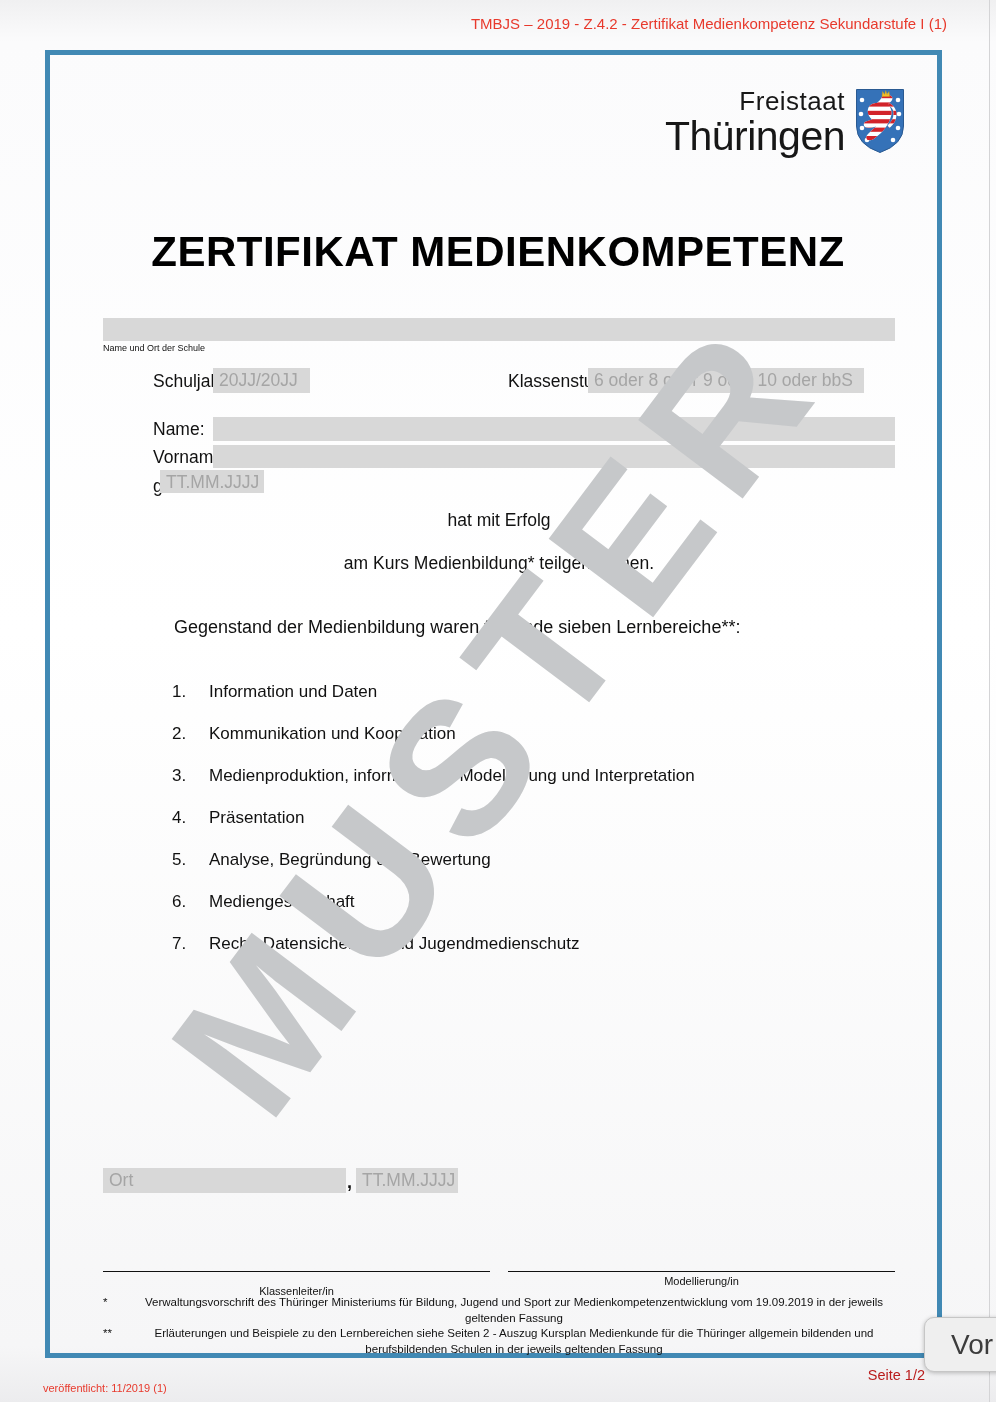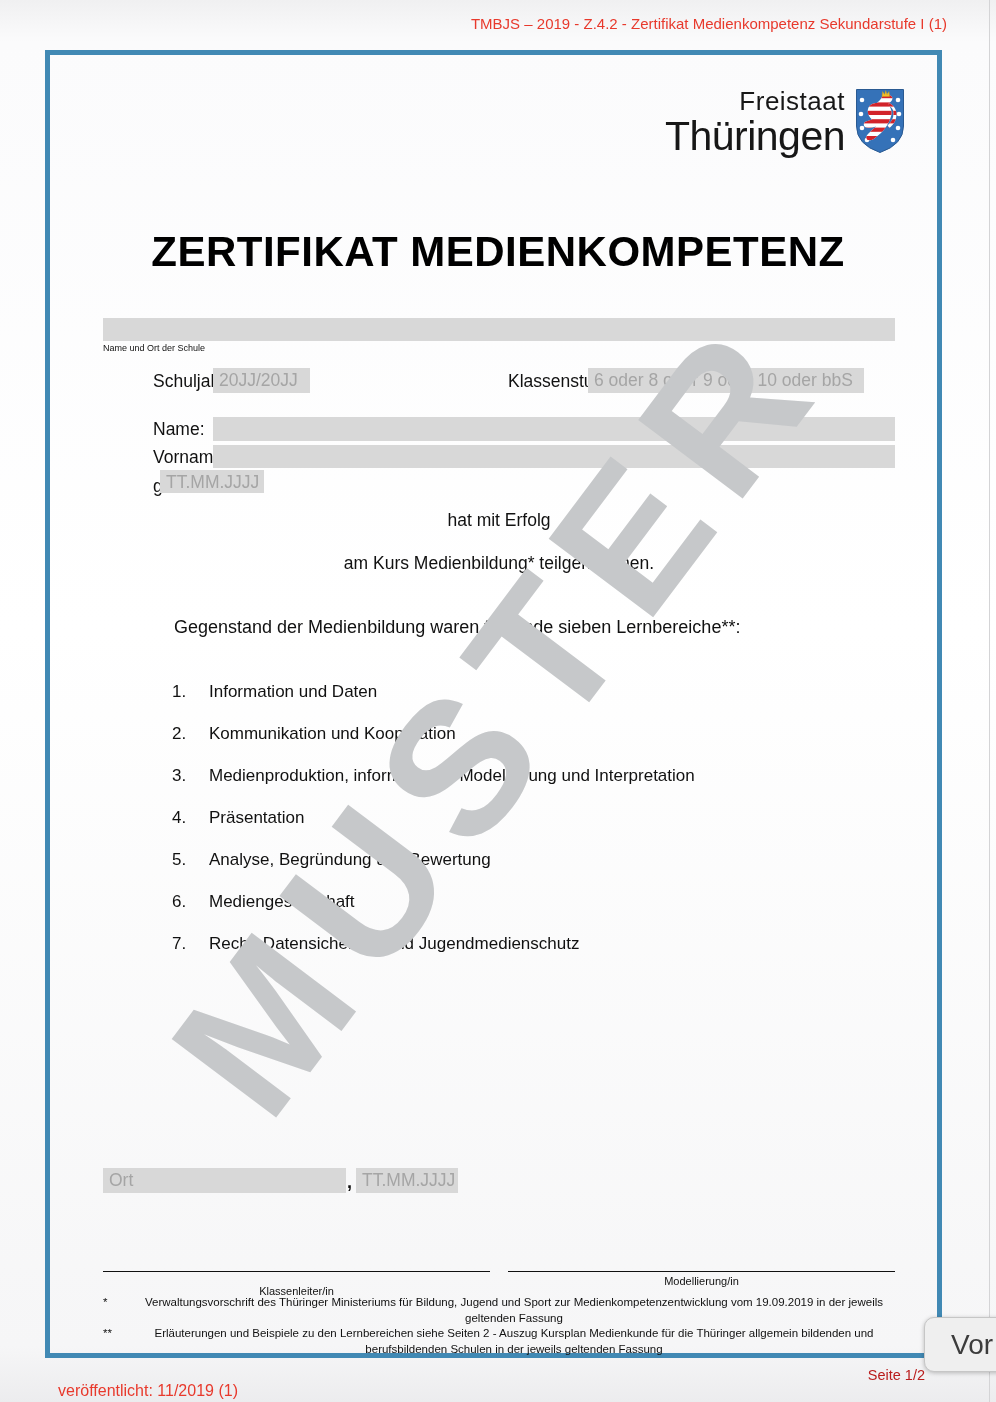--- a/index.html
+++ b/index.html
@@ -38,21 +38,21 @@
   
   .sig-line{height:0;border-top:1.6px solid #111;}
   .sig-label{font-size:11px;text-align:center;color:#111;}
   
   .footnotes{left:103px;top:1295px;width:800px;font-size:11.5px;line-height:15.5px;color:#111;}
   .footnote{display:flex;}
   .footnote .marker{width:25px;flex:none;}
   .footnote .fn-text{width:772px;text-align:center;}
   
   .page-num{top:1367px;left:700px;width:225px;text-align:right;font-size:14.5px;color:#b91c1c;}
-  .published{top:1382px;left:43px;font-size:16px;color:#e8392c;margin-left:15px;}
+  .published{top:1382px;left:43px;font-size:11px;color:#e8392c;}
   .overlay-btn{
     top:1317px;left:924px;width:120px;height:55px;
     background:#efefef;border:1px solid #c6c6c6;border-radius:10px;
     box-shadow:0 1px 4px rgba(0,0,0,.25);
     font-size:28px;color:#3c3c3c;box-sizing:border-box;padding:11px 0 0 26px;
     z-index:10;
   }
   .window-edge{top:0;left:989px;width:1px;height:1402px;background:#d4d4d6;}
 </style>
 </head>

